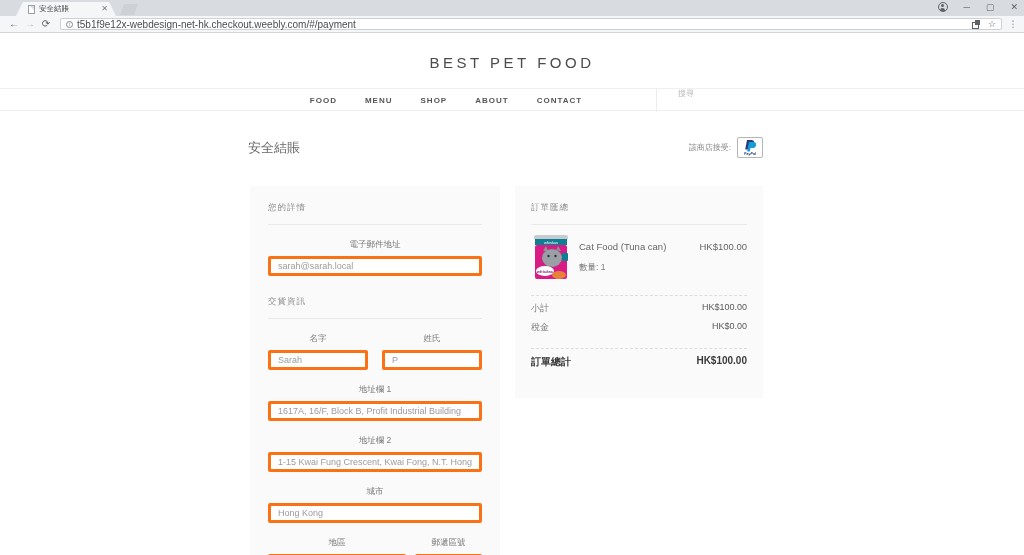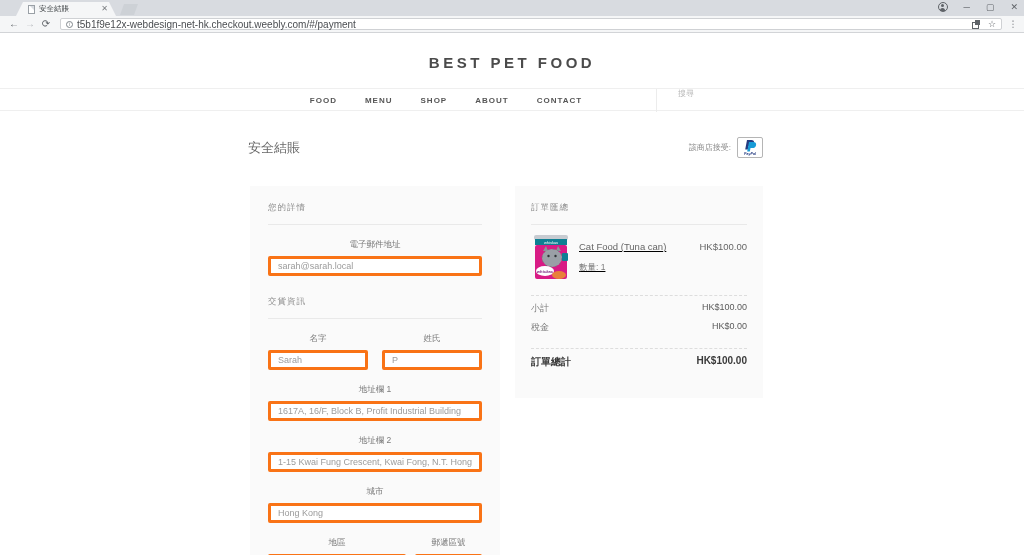--- a/index.html
+++ b/index.html
@@ -30,21 +30,21 @@
   .url-text { font-size:10px; color:#4a4d51; white-space:nowrap; overflow:hidden; flex:1; }
   .urlbar-icons { display:flex; align-items:center; gap:8px; margin-left:6px; }
   .squares-icon { width:8px; height:8px; position:relative; }
   .squares-icon::before { content:""; position:absolute; left:0; top:2px; width:5px; height:5px; border:1px solid #5f6368; }
   .squares-icon::after { content:""; position:absolute; left:3px; top:0; width:5px; height:5px; background:#5f6368; }
   .star-icon { font-size:9px; color:#5f6368; line-height:1; }
   .menu-dots { font-size:9px; color:#5f6368; width:10px; text-align:center; letter-spacing:0; line-height:1; }
 
   
   .page { position:absolute; top:33px; left:0; width:1024px; height:522px; background:#fff; }
-  .brand { text-align:center; padding-top:21px; font-size:15px; letter-spacing:3.5px; color:#4b4b4b; font-weight:700; }
+  .brand { text-align:center; padding-top:21px; font-size:15px; letter-spacing:3.5px; color:#4b4b4b; font-weight:400; }
   .navbar { position:absolute; top:55px; left:0; width:1024px; height:23px; border-top:1px solid #efefef; border-bottom:1px solid #efefef; }
   .nav-menu { position:absolute; left:0; right:132px; top:0; height:23px; display:flex; align-items:center; justify-content:center; }
   .nav-item { font-size:8px; font-weight:bold; letter-spacing:1px; color:#565656; padding:0 14px; }
   .nav-search { position:absolute; left:656px; width:109px; top:0; height:23px; border-left:1px solid #ececec; display:flex; align-items:flex-start; padding:0 21px; }
   .nav-search input { border:none; outline:none; background:transparent; width:78px; font-size:8px; color:#777; font-family:"Liberation Sans",sans-serif; }
   .nav-search input::placeholder { color:#b9b9b9; }
 
   .page-title { position:absolute; left:248px; top:106px; font-size:13px; color:#696969; font-weight:400; }
   .accept-row { position:absolute; top:104px; left:600px; width:163px; display:flex; align-items:center; justify-content:flex-end; gap:6px; }
   .accept-label { font-size:8px; color:#8a8a8a; }
@@ -59,21 +59,21 @@
   .field-label { font-size:8.5px; color:#7b7b7b; margin-top:14px; margin-bottom:5px;text-align:center; }
   .text-input { display:block; width:100%; height:20px; border:3px solid #f97316; background:#fff; border-radius:2px;
                 font-size:9px; color:#9b9b9b; padding:0 7px; font-family:"Liberation Sans",sans-serif; outline:none; }
   .two-col { display:flex; justify-content:space-between; }
   .col-half { width:100px; }
   .col-region { width:138px; }
   .col-postal { width:67px; }
 
   .order-item { display:flex; margin-top:10px; }
   .thumb { width:40px; height:46px; flex:0 0 auto; }
-  .item-mid { flex:1; padding-left:8px;text-decoration:underline; }
+  .item-mid { flex:1; padding-left:8px; }
   .item-name { font-size:9.5px; color:#666; padding-top:6px; }
   .item-qty { font-size:8.5px; color:#7c7c7c; margin-top:10px; }
   .item-price { font-size:9.5px; color:#666; padding-top:6px; }
   .dashed { border-bottom:1px dashed #ddd; margin-top:14px; }
   .total-row { display:flex; justify-content:space-between; margin-top:6px; }
   .total-row .lbl { font-size:9px; color:#7a7a7a; }
   .total-row .val { font-size:9px; color:#5a5a5a; }
   .grand .lbl, .grand .val { font-size:10px; color:#3a3a3a; font-weight:bold; }
 </style>
 </head>

